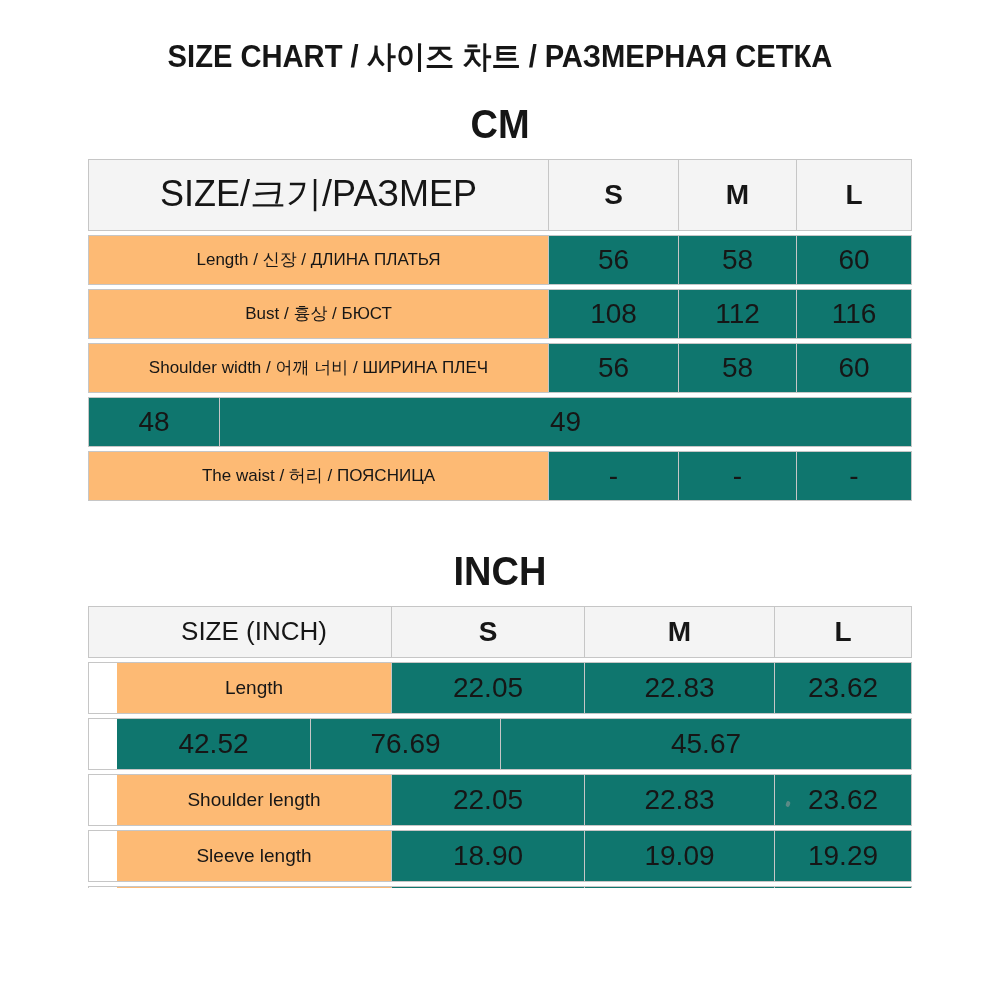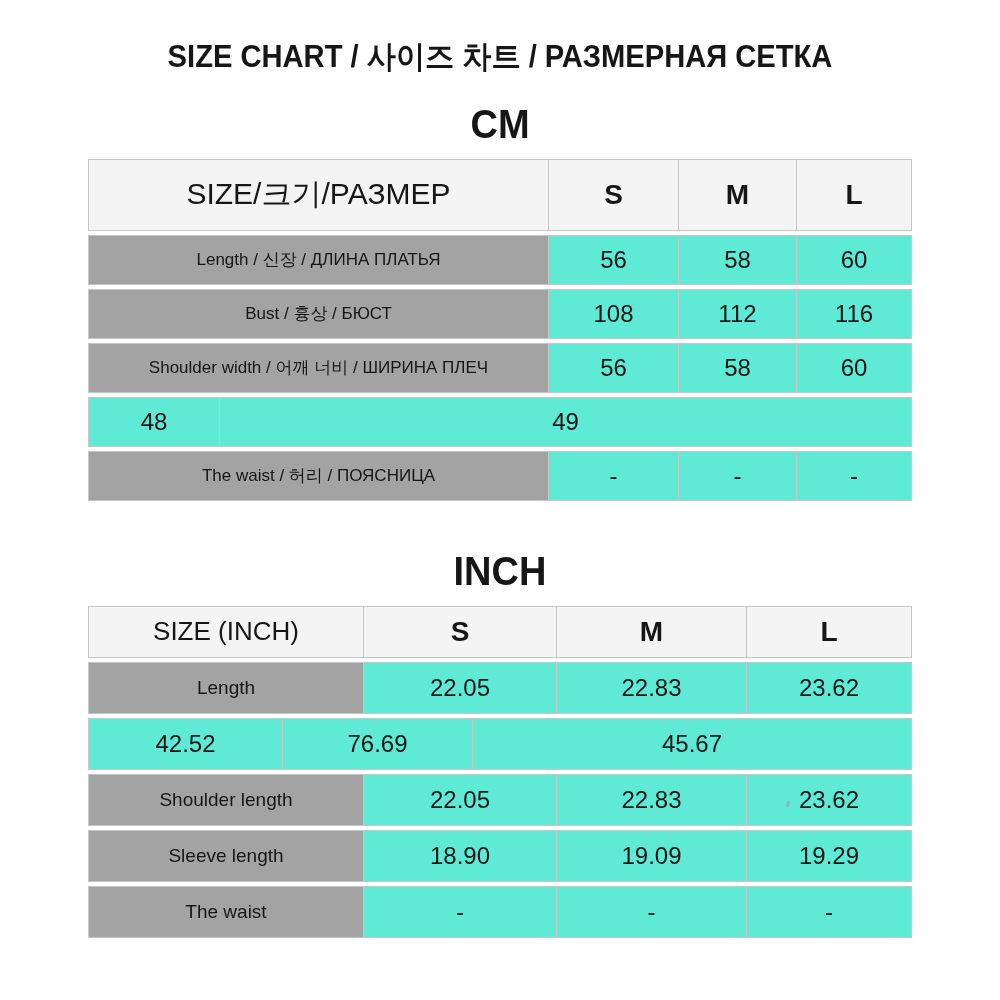--- a/index.html
+++ b/index.html
@@ -1,17 +1,17 @@
 <!DOCTYPE html>
 <html><head>
 <meta charset="utf-8">
 <style>
   html,body { margin:0; padding:0; background:#ffffff; }
   body { width:1000px; height:1000px; font-family:"Liberation Sans", sans-serif; color:#161616; }
-  .sheet { position:relative; width:1000px; height:1000px; background:#ffffff; overflow:hidden; }
+  .sheet { position:relative; width:1000px; height:888px; background:#ffffff; overflow:hidden; }
 
   .main-title {
     padding-top:36px;
     text-align:center;
     font-size:31px;
     font-weight:700;
     letter-spacing:0px;
     transform:scaleX(0.94);
     white-space:nowrap;
   }
@@ -45,31 +45,31 @@
     white-space:nowrap;
     overflow:hidden;
   }
   .cell + .cell { border-left:1px solid #c6c6c6; }
 
   
   .t-row.header-row { background:#f4f4f4; }
   .cm-table .header-row { height:72px; }
   .inch-table .header-row { height:74px; }
   .header-row .size-cell { font-size:28px; font-weight:700; }
-  .cm-table .header-row .c0 { font-size:30px; font-weight:400; }
+  .cm-table .header-row .c0 { font-size:36px; font-weight:400; }
   .inch-table .header-row .c0 { font-size:26px; font-weight:400; }
 
   
-  .inch-table .t-row { height:52px; }
+  .inch-table .t-row { height:52px;padding-left:28px; }
   .cm-table .t-row { height:50px; }
   .cm-table .header-row { height:72px; }
-  .label-cell { background:#a3a3a3; }
+  .label-cell { background:#fdba74; }
   .cm-table .label-cell { font-size:17px; }
   .inch-table .label-cell { font-size:19px; }
-  .value-cell { font-size:24px; background:#5eead4; }
+  .value-cell { font-size:28px; background:#0f766e; }
 
   
   .cm-table .c0 { width:459px; }
   .cm-table .c1 { width:130px; }
   .cm-table .c2 { width:118px; }
   .cm-table .c3 { flex:1; }
 
   .inch-table .c0 { width:274px; }
   .inch-table .c1 { width:193px; }
   .inch-table .c2 { width:190px; }

